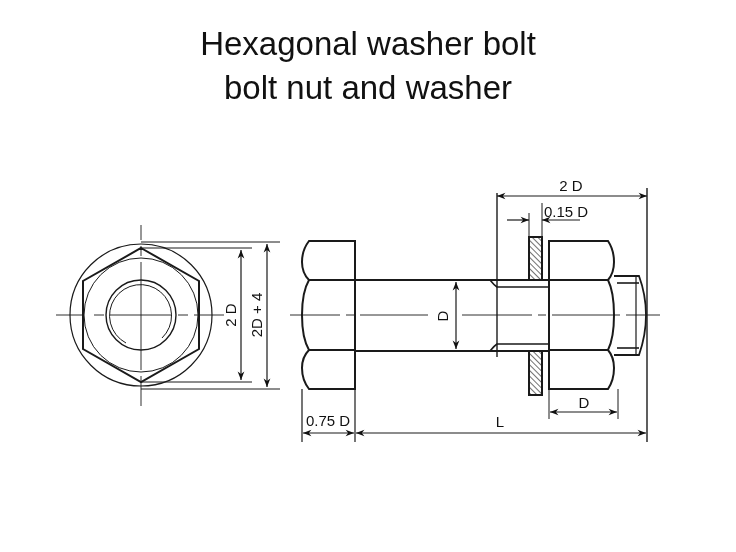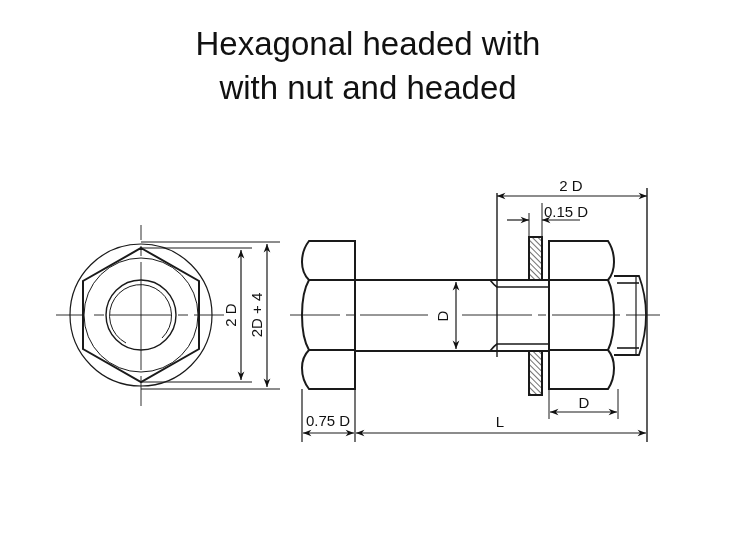--- a/index.html
+++ b/index.html
@@ -10,22 +10,22 @@
     font-size: 33px; line-height: 44px; color: #111111;
   }
   .title div { display: block; }
   svg { position: absolute; left: 0; top: 0; }
   .lbl { font-family: "Liberation Sans", sans-serif; font-size: 15px; fill: #111; }
 </style>
 </head>
 <body>
 
 <div class="title">
-  <div>Hexagonal headed with</div>
-  <div>with nut and headed</div>
+  <div>Hexagonal washer bolt</div>
+  <div>bolt nut and washer</div>
 </div>
 
 <svg width="736" height="552" viewBox="0 0 736 552">
   <defs>
     <marker id="arr" viewBox="0 0 10 10" refX="10" refY="5" markerWidth="9" markerHeight="7" orient="auto-start-reverse">
       <path d="M0,1 L10,5 L0,9 L3,5 Z" fill="#111"></path>
     </marker>
     <pattern id="hatch" width="4" height="4" patternUnits="userSpaceOnUse" patternTransform="rotate(-45)">
       <line x1="0" y1="0" x2="0" y2="4" stroke="#111" stroke-width="1.2"></line>
     </pattern>

